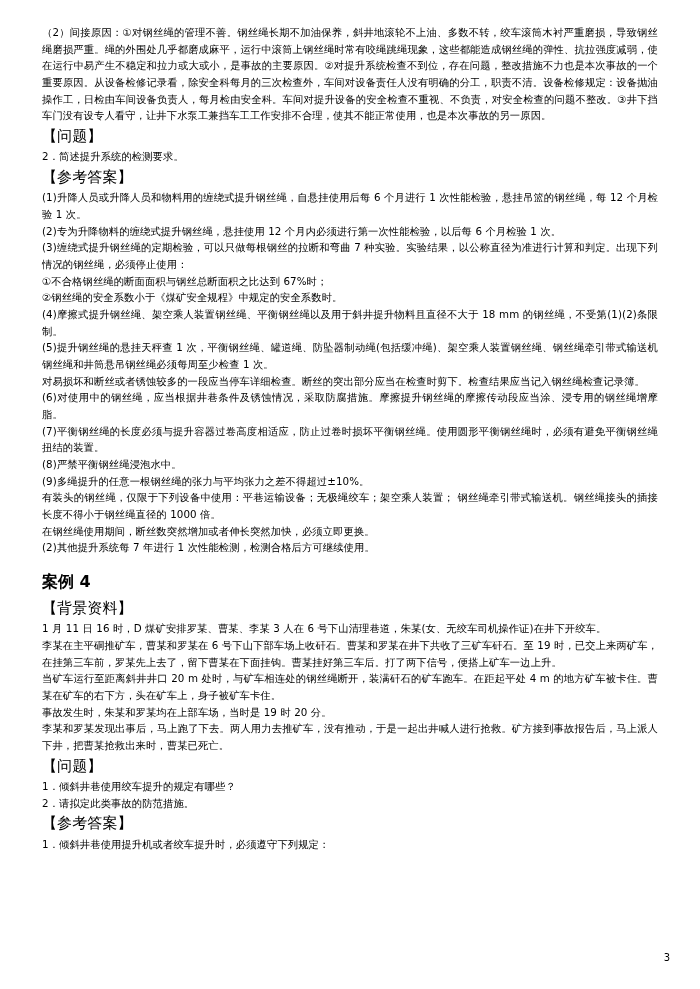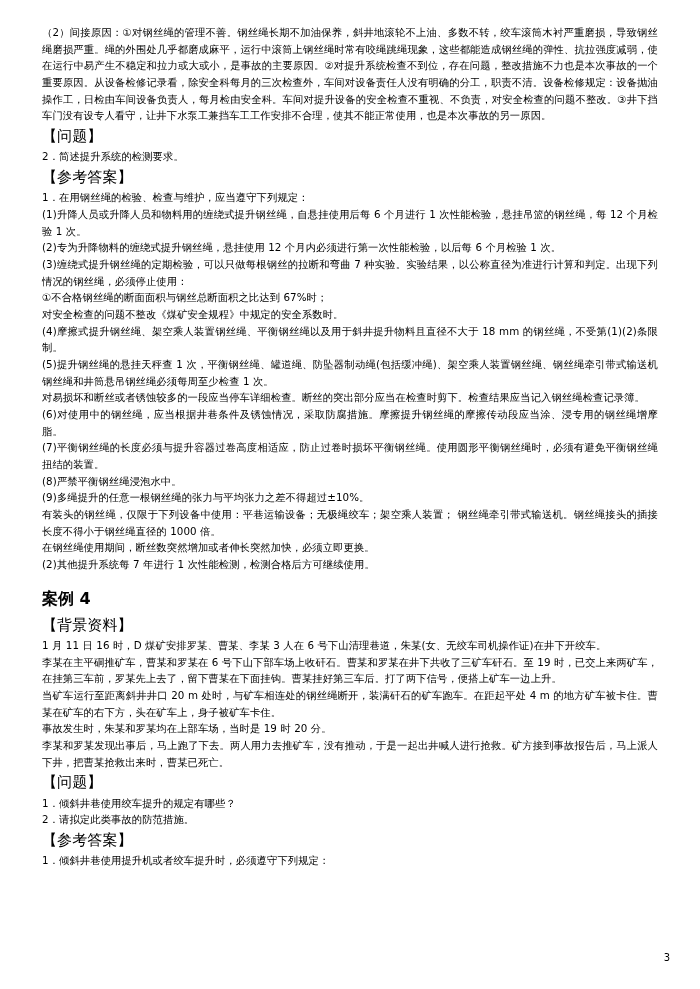--- a/index.html
+++ b/index.html
@@ -57,26 +57,25 @@
 </head>
 <body>
 
 <div class="page">
 
   <div class="block">
     <p class="para">（2）间接原因：①对钢丝绳的管理不善。钢丝绳长期不加油保养，斜井地滚轮不上油、多数不转，绞车滚筒木衬严重磨损，导致钢丝绳磨损严重。绳的外围处几乎都磨成麻平，运行中滚筒上钢丝绳时常有咬绳跳绳现象，这些都能造成钢丝绳的弹性、抗拉强度减弱，使在运行中易产生不稳定和拉力或大或小，是事故的主要原因。②对提升系统检查不到位，存在问题，整改措施不力也是本次事故的一个重要原因。从设备检修记录看，除安全科每月的三次检查外，车间对设备责任人没有明确的分工，职责不清。设备检修规定：设备抛油操作工，日检由车间设备负责人，每月检由安全科。车间对提升设备的安全检查不重视、不负责，对安全检查的问题不整改。③井下挡车门没有设专人看守，让井下水泵工兼挡车工工作安排不合理，使其不能正常使用，也是本次事故的另一原因。</p>
     <p class="section-head">【问题】</p>
     <p class="hang">2．简述提升系统的检测要求。</p>
     <p class="section-head">【参考答案】</p>
-    <p class="hang">1．在用钢丝绳的检验、检查与维护，应当遵守下列规定：</p>
     <p class="hang">(1)升降人员或升降人员和物料用的缠绕式提升钢丝绳，自悬挂使用后每 6 个月进行 1 次性能检验，悬挂吊篮的钢丝绳，每 12 个月检验 1 次。</p>
     <p class="hang">(2)专为升降物料的缠绕式提升钢丝绳，悬挂使用 12 个月内必须进行第一次性能检验，以后每 6 个月检验 1 次。</p>
     <p class="hang">(3)缠绕式提升钢丝绳的定期检验，可以只做每根钢丝的拉断和弯曲 7 种实验。实验结果，以公称直径为准进行计算和判定。出现下列情况的钢丝绳，必须停止使用：</p>
     <p class="hang">①不合格钢丝绳的断面面积与钢丝总断面积之比达到 67%时；</p>
-    <p class="hang">对安全检查的问题不整改《煤矿安全规程》中规定的安全系数时。</p>
+    <p class="hang">②钢丝绳的安全系数小于《煤矿安全规程》中规定的安全系数时。</p>
     <p class="hang">(4)摩擦式提升钢丝绳、架空乘人装置钢丝绳、平衡钢丝绳以及用于斜井提升物料且直径不大于 18 mm 的钢丝绳，不受第(1)(2)条限制。</p>
     <p class="hang">(5)提升钢丝绳的悬挂天秤查 1 次，平衡钢丝绳、罐道绳、防坠器制动绳(包括缓冲绳)、架空乘人装置钢丝绳、钢丝绳牵引带式输送机钢丝绳和井筒悬吊钢丝绳必须每周至少检查 1 次。</p>
     <p class="hang">对易损坏和断丝或者锈蚀较多的一段应当停车详细检查。断丝的突出部分应当在检查时剪下。检查结果应当记入钢丝绳检查记录簿。</p>
     <p class="hang">(6)对使用中的钢丝绳，应当根据井巷条件及锈蚀情况，采取防腐措施。摩擦提升钢丝绳的摩擦传动段应当涂、浸专用的钢丝绳增摩脂。</p>
     <p class="hang">(7)平衡钢丝绳的长度必须与提升容器过卷高度相适应，防止过卷时损坏平衡钢丝绳。使用圆形平衡钢丝绳时，必须有避免平衡钢丝绳扭结的装置。</p>
     <p class="hang">(8)严禁平衡钢丝绳浸泡水中。</p>
     <p class="hang">(9)多绳提升的任意一根钢丝绳的张力与平均张力之差不得超过±10%。</p>
     <p class="hang">有装头的钢丝绳，仅限于下列设备中使用：平巷运输设备；无极绳绞车；架空乘人装置； 钢丝绳牵引带式输送机。钢丝绳接头的插接长度不得小于钢丝绳直径的 1000 倍。</p>
     <p class="hang">在钢丝绳使用期间，断丝数突然增加或者伸长突然加快，必须立即更换。</p>
     <p class="hang">(2)其他提升系统每 7 年进行 1 次性能检测，检测合格后方可继续使用。</p>

